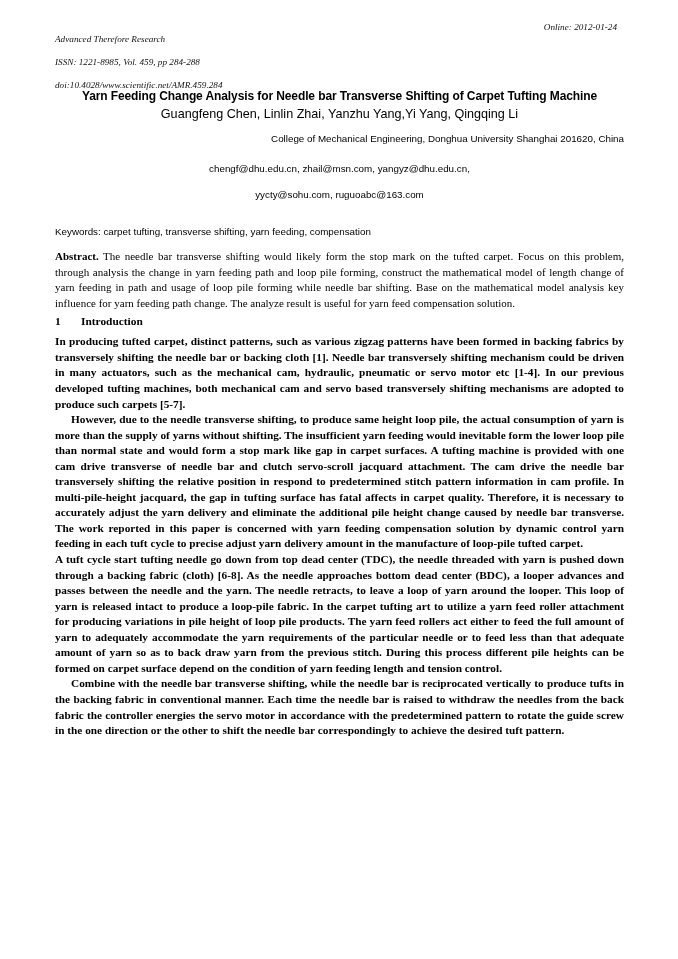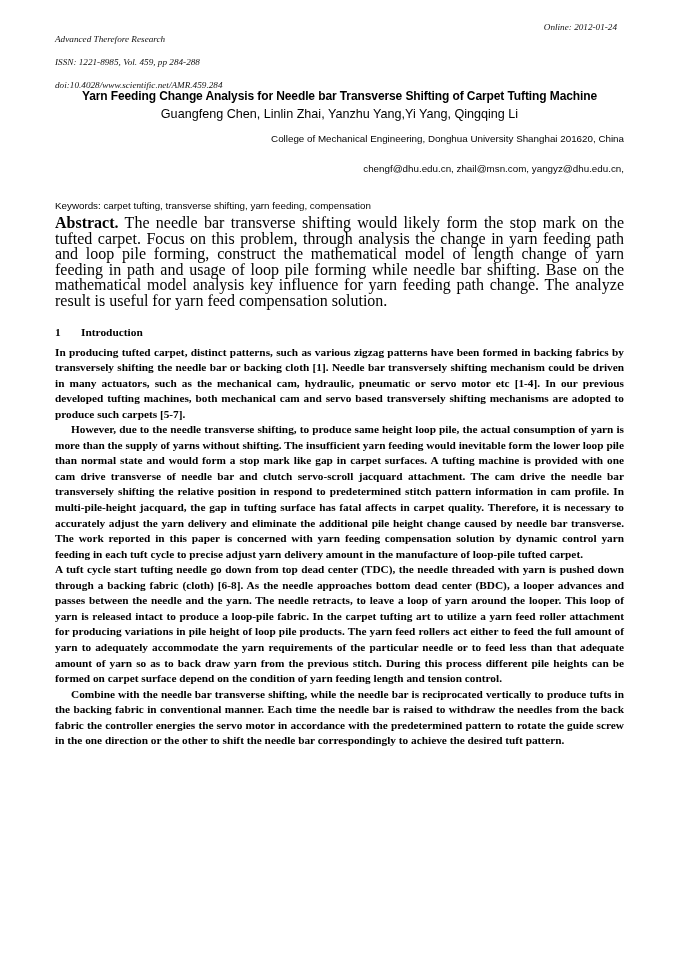--- a/index.html
+++ b/index.html
@@ -68,52 +68,52 @@
   }
   .affiliation {
     margin-top: 9px;
     text-align: right;
     font-family: "Liberation Sans", "DejaVu Sans", sans-serif;
     font-size: 9.8px;
     line-height: 14px;
   }
   .emails {
     margin-top: 10px;
-    text-align: right;
+    text-align: center;
     font-family: "Liberation Sans", "DejaVu Sans", sans-serif;
     font-size: 9.8px;
     line-height: 26px;
   }
   .emails .email-line { display: block; }
 
   
   .keywords {
     margin-top: 17px;
     font-family: "Liberation Sans", "DejaVu Sans", sans-serif;
     font-size: 9.8px;
     line-height: 14px;
     text-align: left;
   }
   .keywords .kw-label {
     font-weight: normal;
   }
 
   
   .abstract {
-    margin-top: 2px;
-    font-size: 16px;
+    margin-top: 10px;
+    font-size: 11px;
     line-height: 15.6px;
     text-align: justify;
     text-justify: inter-word;
   }
   .abstract .abs-label { font-weight: bold; }
 
   
   .section-heading {
-    margin-top: 16px;
+    margin-top: 3px;
     margin-bottom: 5px;
     font-weight: bold;
     font-size: 11.4px;
     line-height: 15px;
   }
   .section-heading .sec-num {
     display: inline-block;
     width: 26px;
   }
   p.body-par {
@@ -144,20 +144,21 @@
   </div>
 
   <h1 class="paper-title">Yarn Feeding Change Analysis for Needle bar Transverse Shifting of Carpet Tufting Machine</h1>
 
   <div class="authors">Guangfeng Chen, Linlin Zhai, Yanzhu Yang,Yi Yang, Qingqing Li</div>
 
   <div class="affiliation">College of Mechanical Engineering, Donghua University Shanghai 201620, China</div>
 
   <div class="emails">
     <span class="email-line">chengf@dhu.edu.cn, zhail@msn.com, yangyz@dhu.edu.cn,</span>
+    <span class="email-line">yycty@sohu.com, ruguoabc@163.com</span>
   </div>
 
   <div class="keywords">
     <span class="kw-label">Keywords:</span><span> carpet tufting, transverse shifting, yarn feeding, compensation</span>
   </div>
 
   <div class="abstract">
     <span class="abs-label">Abstract.</span><span> The needle bar transverse shifting would likely form the stop mark on the tufted carpet. Focus on this problem, through analysis the change in yarn feeding path and loop pile forming, construct the mathematical model of length change of yarn feeding in path and usage of loop pile forming while needle bar shifting. Base on the mathematical model analysis key influence for yarn feeding path change. The analyze result is useful for yarn feed compensation solution.</span>
   </div>
 

